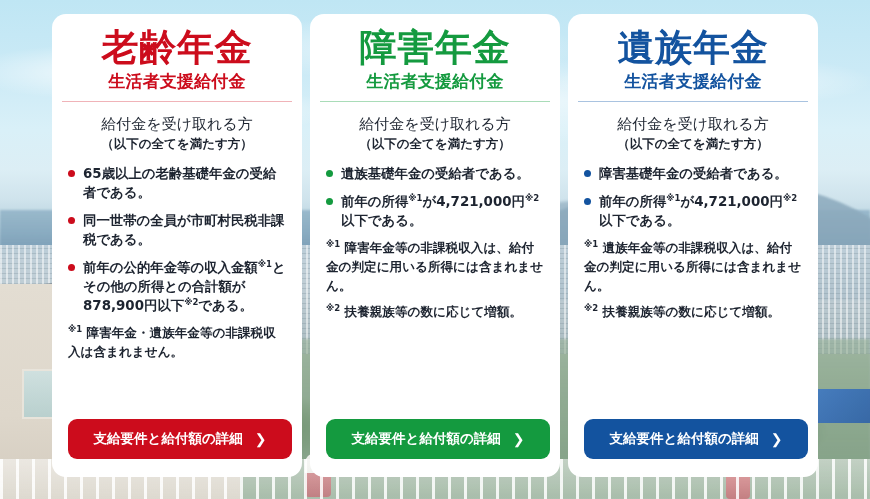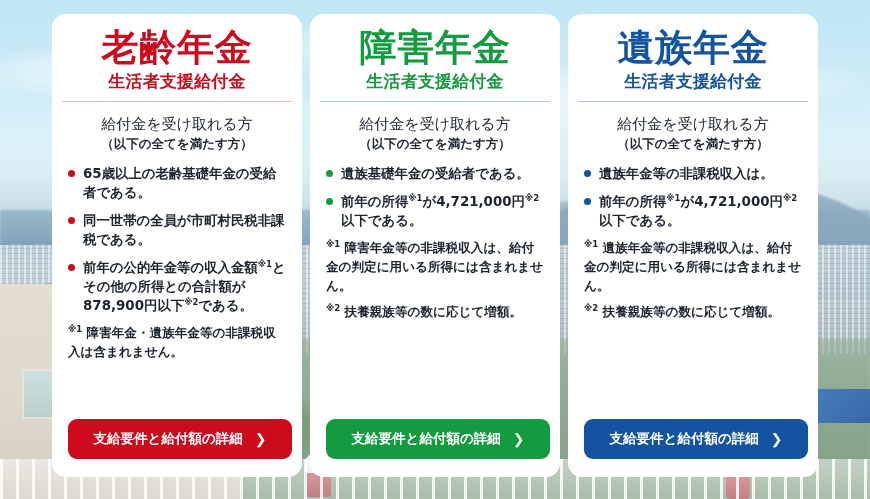--- a/index.html
+++ b/index.html
@@ -401,21 +401,21 @@
       <h2 class="card-title" style="color:#13539f">遺族年金</h2>
       <p class="card-subtitle" style="color:#13539f">生活者支援給付金</p>
       <div class="divider" style="background:#a9c3e0"></div>
     </div>
 
     <div class="card-body">
       <p class="lead">給付金を受け取れる方</p>
       <p class="lead-sub">（以下の全てを満たす方）</p>
 
       <ul class="conds">
-        <li>遺族年金等の非課税収入は。</li>
+        <li>障害基礎年金の受給者である。</li>
             <li>前年の所得<sup class="mark">※1</sup>が4,721,000円<sup class="mark">※2</sup>以下である。</li>
       </ul>
 
       <div class="notes">
         <p class="note"><sup class="mark">※1</sup> 遺族年金等の非課税収入は、給付金の判定に用いる所得には含まれません。</p>
             <p class="note"><sup class="mark">※2</sup> 扶養親族等の数に応じて増額。</p>
       </div>
     </div>
 
     <div class="card-foot">

